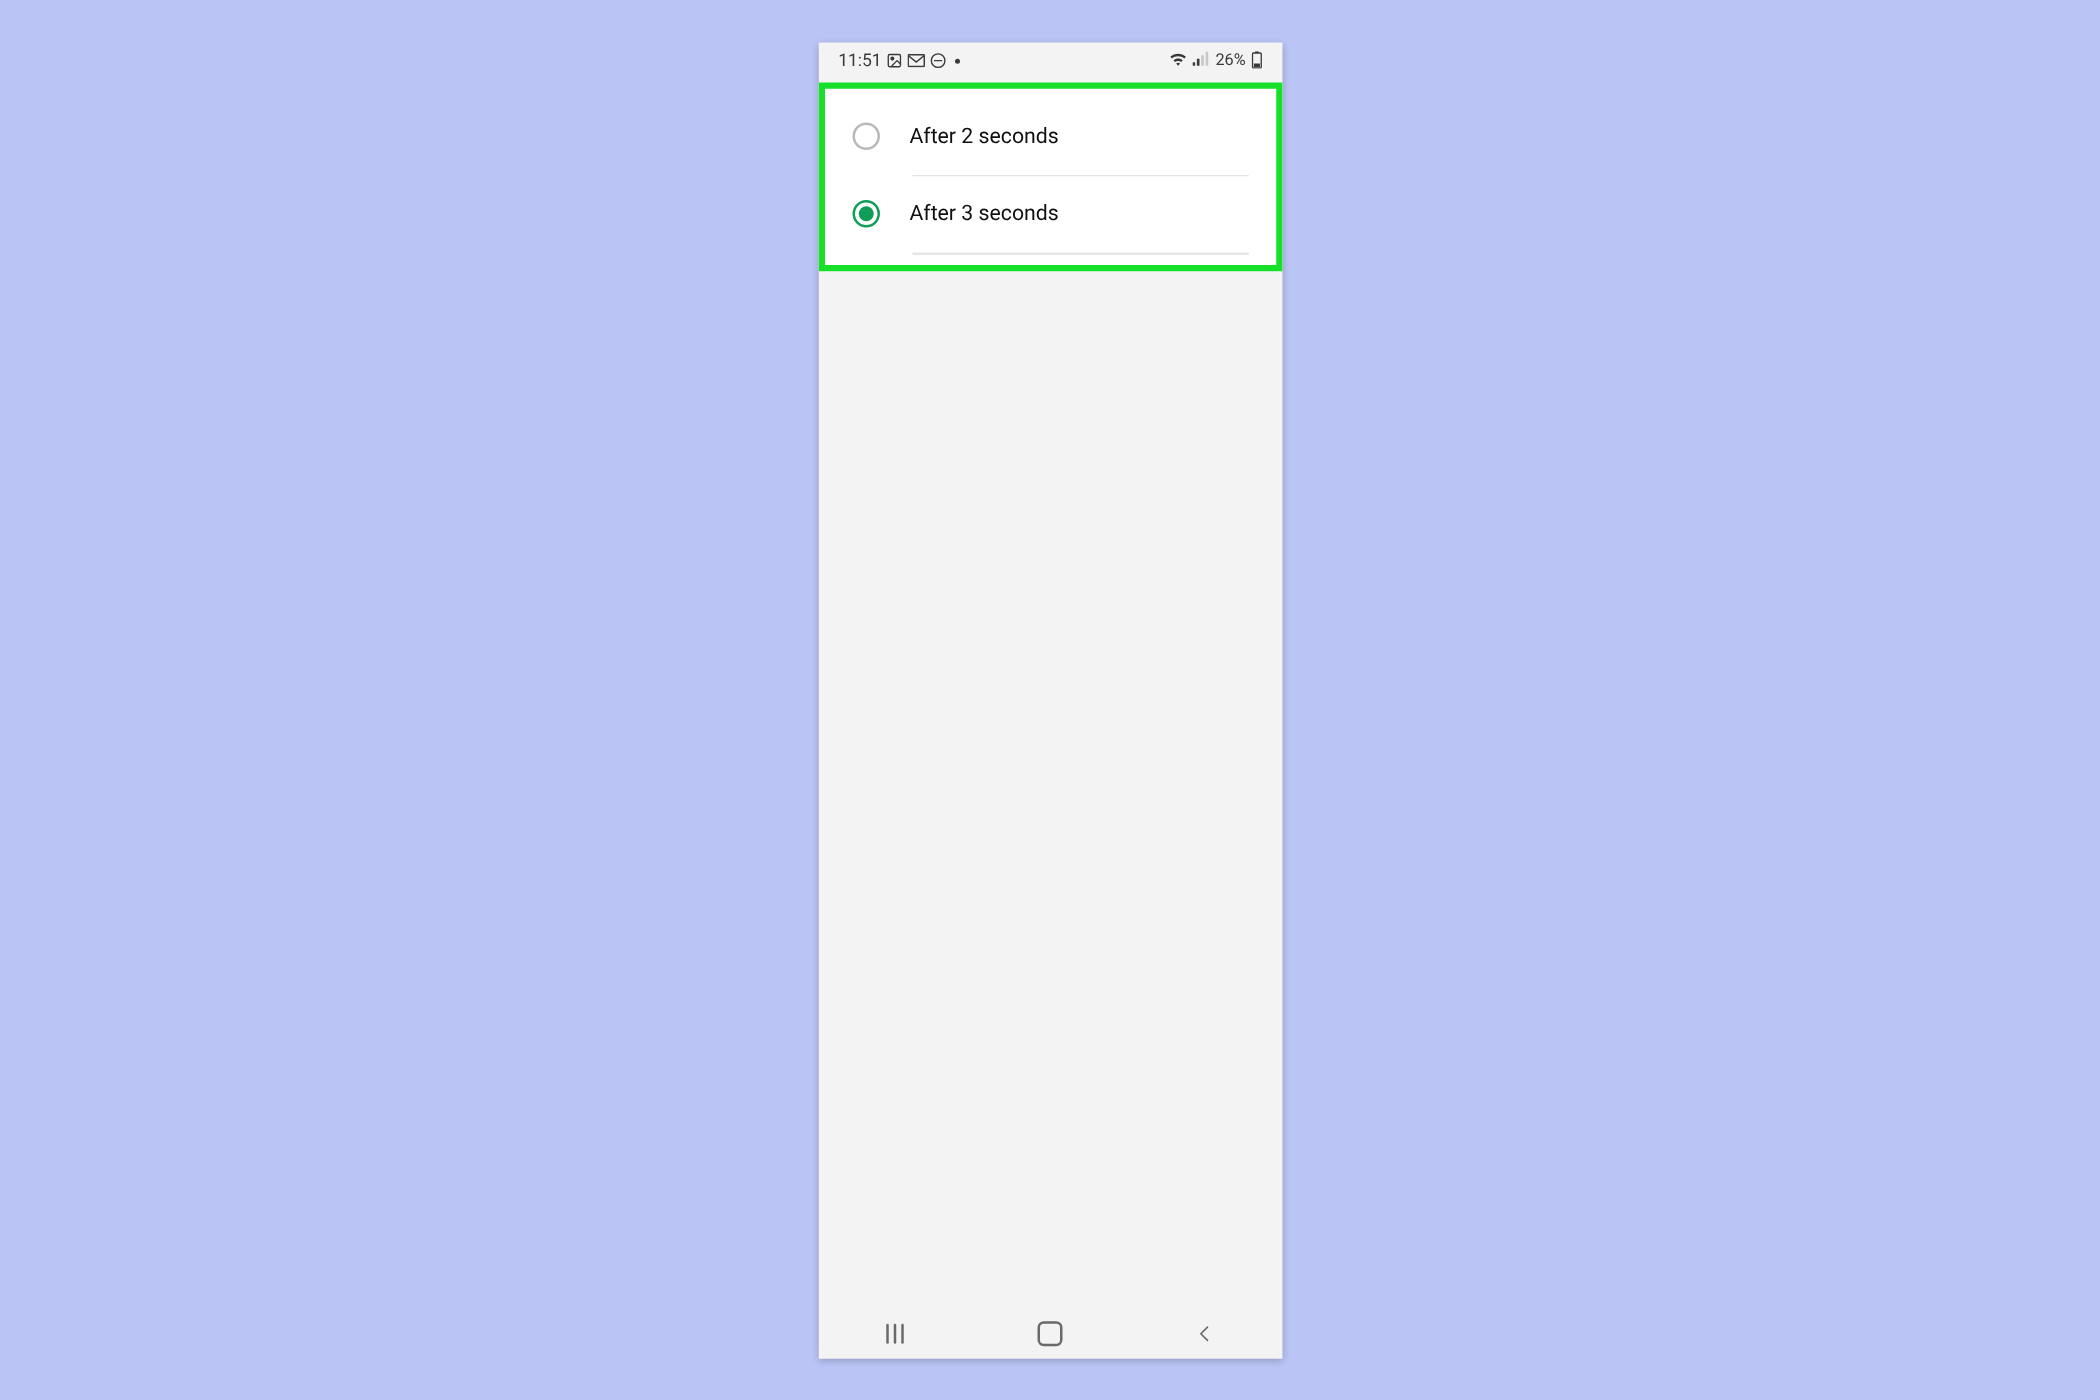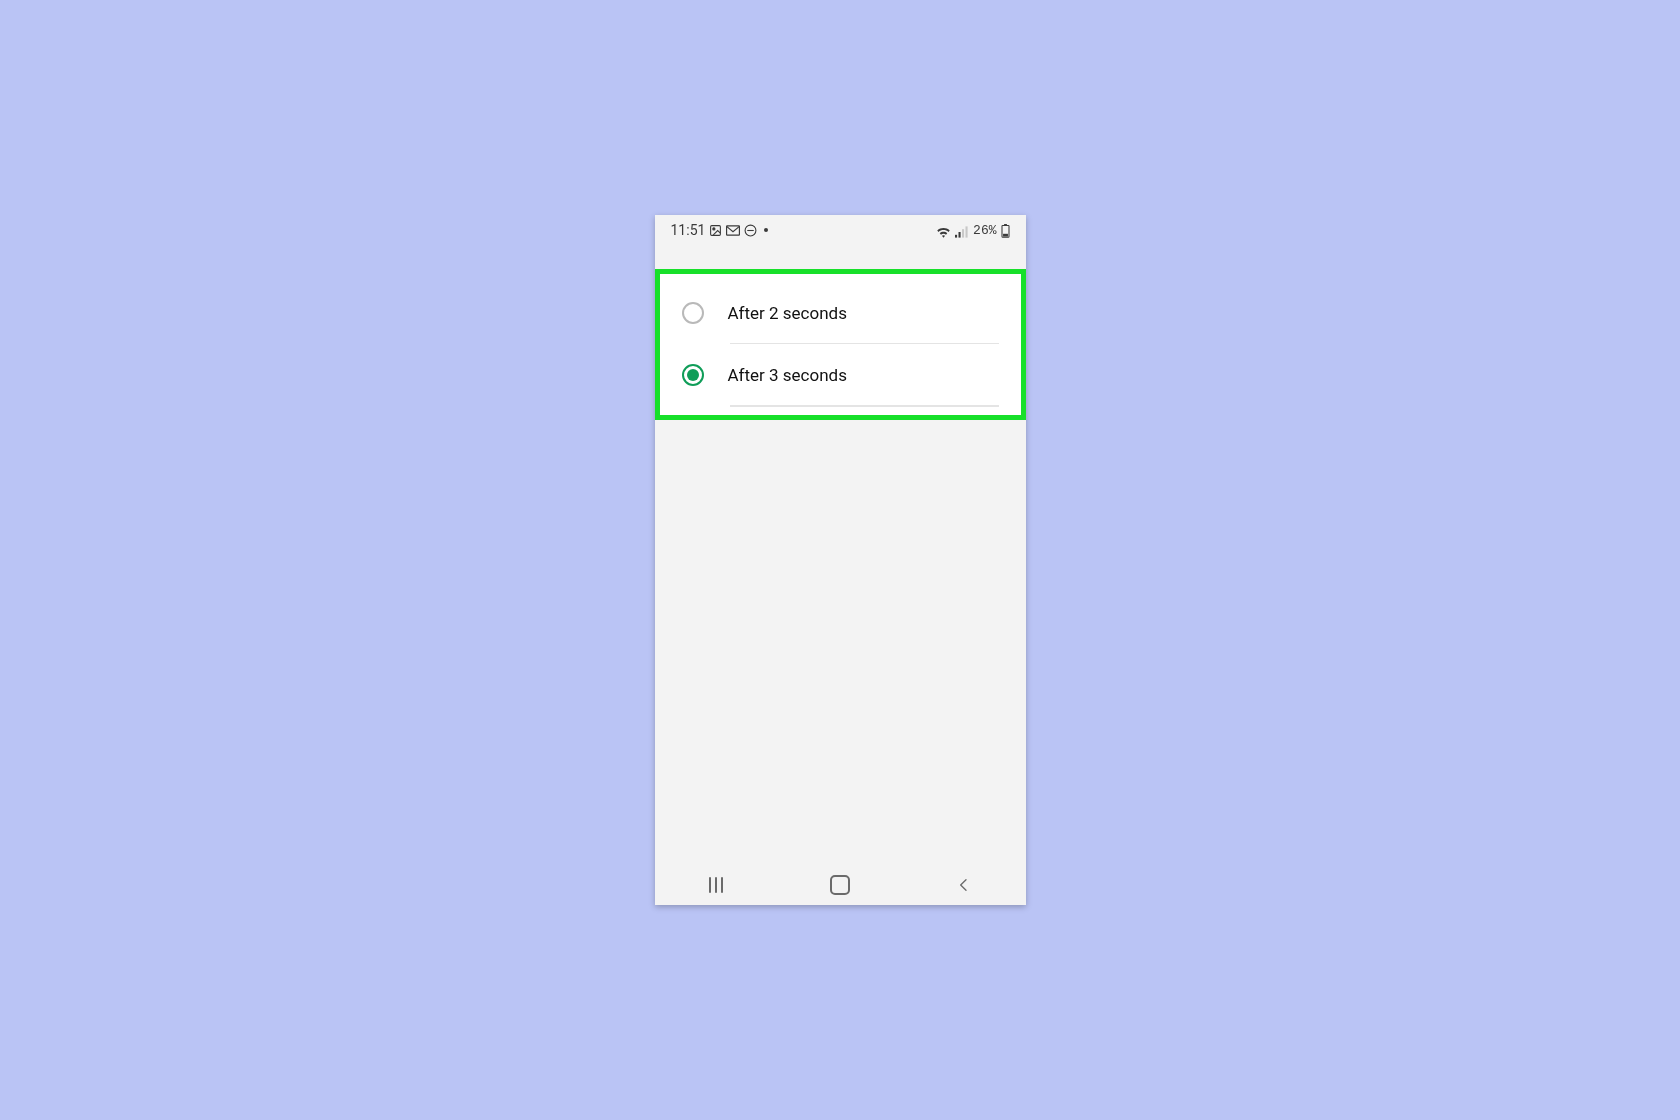--- a/index.html
+++ b/index.html
@@ -1,35 +1,35 @@
 <!DOCTYPE html>
 <html><head>
 <meta charset="utf-8">
 <style>
   html,body{margin:0;padding:0;width:1680px;height:1120px;background:#bac4f5;font-family:-apple-system,BlinkMacSystemFont,"Segoe UI",Roboto,Helvetica,Arial,sans-serif;}
   .stage{width:1680px;height:1120px;display:flex;align-items:center;justify-content:center;}
-  .phone{width:371px;height:690px;background:#f3f3f3;box-shadow:0 2px 6px rgba(0,0,0,0.25);position:relative;box-sizing:border-box;}
+  .phone{width:371px;height:1053px;background:#f3f3f3;box-shadow:0 2px 6px rgba(0,0,0,0.25);position:relative;box-sizing:border-box;}
   
   .statusbar{display:flex;align-items:center;justify-content:space-between;height:30px;padding:0 16px;font-size:14px;color:#3a3a3a;}
   .sb-left{display:flex;align-items:center;gap:4px;}
-  .sb-right{display:flex;align-items:flex-end;gap:4px;font-size:13px;font-family:Liberation Mono, monospace;}
+  .sb-right{display:flex;align-items:flex-start;gap:4px;font-size:13px;}
   .sb-icon{display:inline-flex;align-items:center;}
   
   .header{display:flex;align-items:center;gap:12px;padding:18px 16px 14px 16px;}
   .back{width:22px;height:22px;display:flex;align-items:center;justify-content:center;}
   .title{font-size:21px;font-weight:600;color:#111;}
   
   .toggle-row{margin:0 8px;height:56px;background:#e7e7e7;border-radius:28px;display:flex;align-items:center;justify-content:space-between;padding:0 16px;}
   .toggle-label{color:#0f8f5a;font-size:20px;font-weight:500;}
   .switch{width:42px;height:24px;background:#0f9d58;border-radius:12px;position:relative;}
   .switch .knob{position:absolute;right:2px;top:2px;width:20px;height:20px;background:#fff;border-radius:50%;}
   
   .desc{padding:16px 24px 10px 24px;color:#5d5d5d;font-size:16px;line-height:1.45;}
   
-  .options-wrap{margin:24px 0 0 0;border:5px solid #17e02a;background:#fff;padding:8px 0 8px 0;text-align:right;}
+  .options-wrap{margin:2px 0 0 0;border:5px solid #17e02a;background:#fff;padding:8px 0 8px 0;text-align:right;}
   .option{display:flex;align-items:center;height:61px;padding:0 22px;gap:24px;}
   .option .lbl{font-size:17px;color:#111;}
   .sep{height:1px;background:#e4e4e4;margin-left:70px;margin-right:22px;}
   .radio{width:22px;height:22px;border:2px solid #b9b9b9;border-radius:50%;box-sizing:border-box;display:flex;align-items:center;justify-content:center;flex-shrink:0;}
   .radio.selected{border-color:#0f9d58;}
   .radio.selected::after{content:"";width:12px;height:12px;background:#0f9d58;border-radius:50%;}
   
   .navbar{position:absolute;bottom:0;left:0;right:0;height:40px;display:flex;align-items:center;justify-content:space-around;}
   .nav-btn{width:60px;height:30px;display:flex;align-items:center;justify-content:center;}
   .nav-recents{display:flex;gap:4px;}

